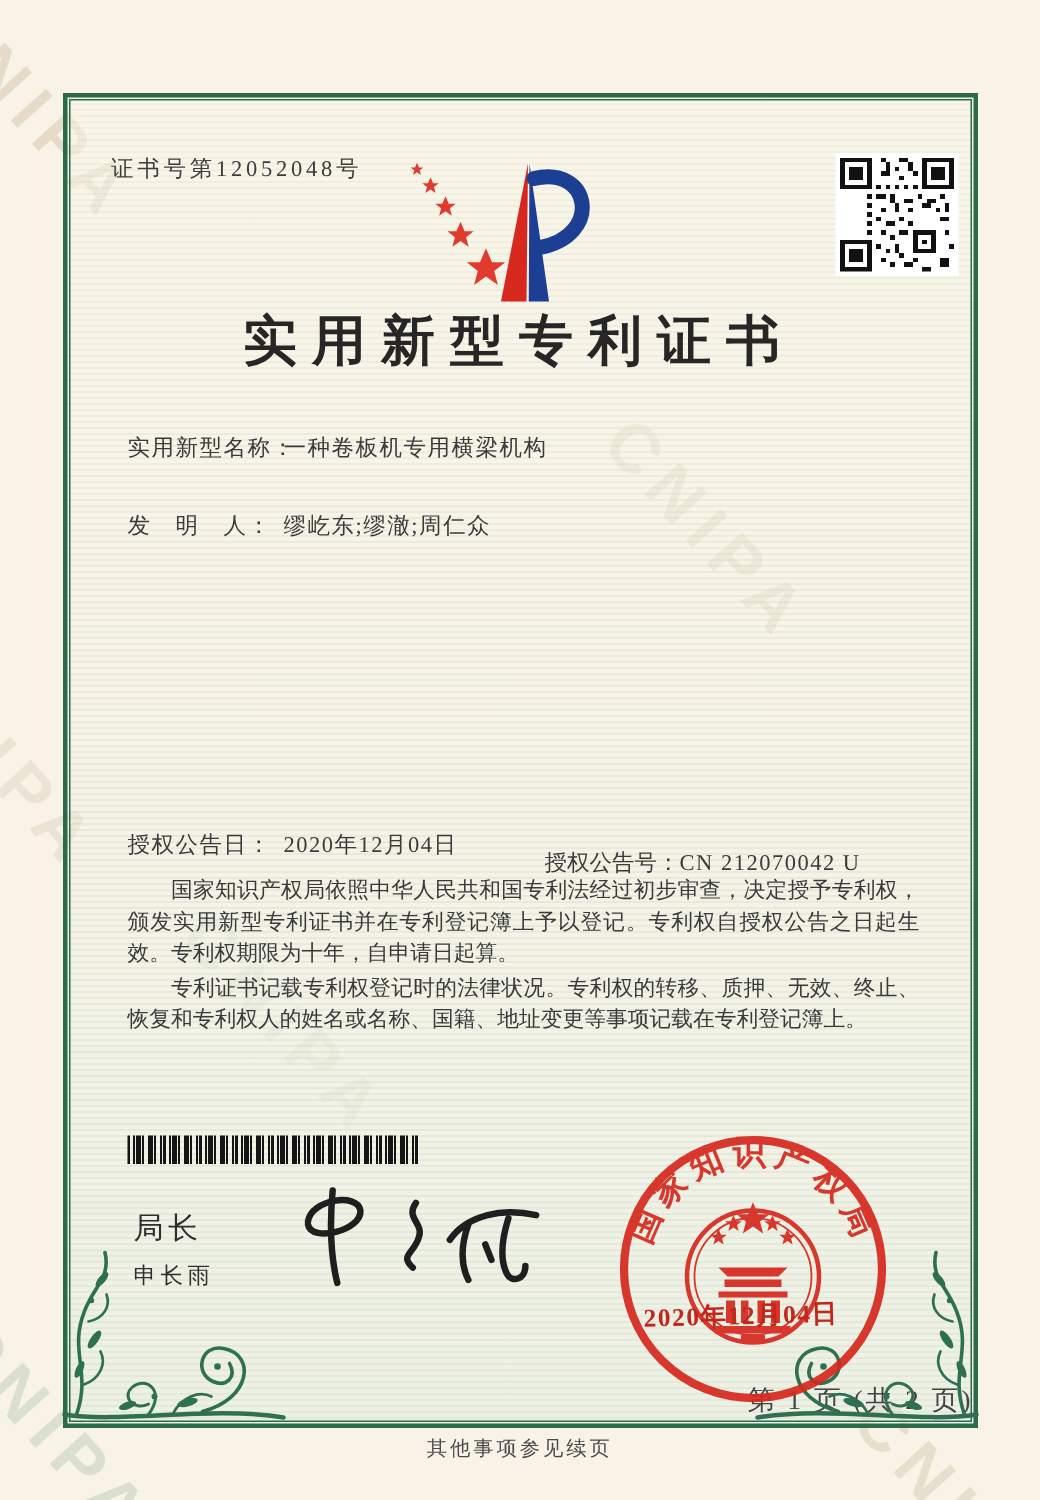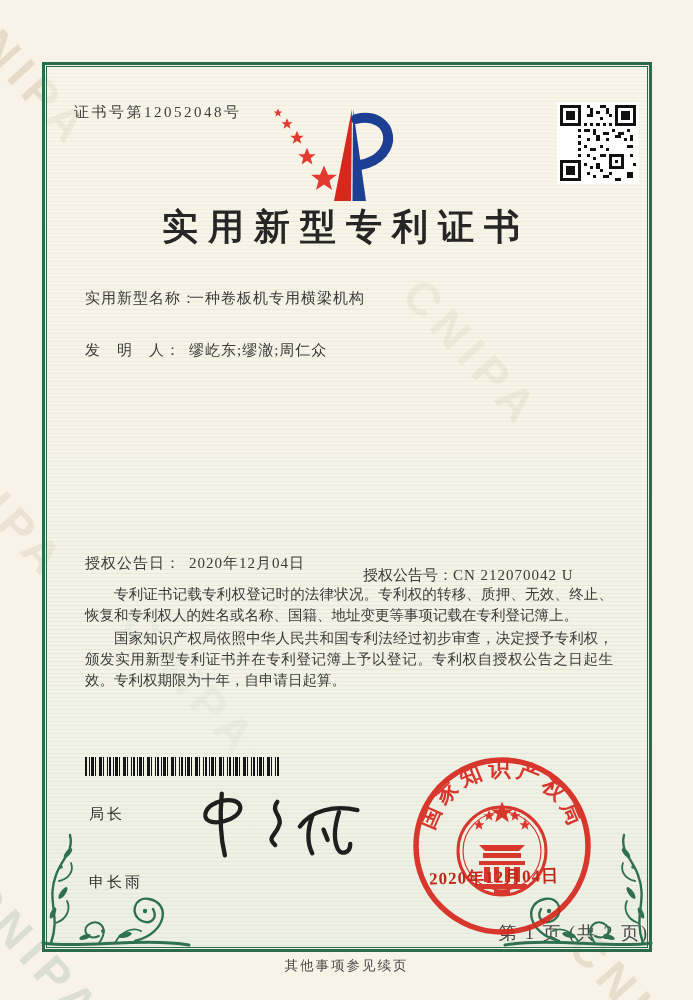--- a/index.html
+++ b/index.html
@@ -66,22 +66,22 @@
     background:repeating-linear-gradient(90deg,
       #151515 0px,#151515 2px,transparent 2px,transparent 4px,
       #151515 4px,#151515 5px,transparent 5px,transparent 6px,
       #151515 6px,#151515 9px,transparent 9px,transparent 10px,
       #151515 10px,#151515 11px,transparent 11px,transparent 14px,
       #151515 14px,#151515 17px,transparent 17px,transparent 18px,
       #151515 18px,#151515 19px,transparent 19px,transparent 22px,
       #151515 22px,#151515 23px,transparent 23px,transparent 24px);
   }
   
-  .sig-title{position:absolute;left:44px;top:740px;font-size:15px;letter-spacing:3px;color:#2e2e2e;}
-  .sig-name{position:absolute;left:44px;top:776px;font-size:15px;letter-spacing:3px;color:#2e2e2e;margin-top:32px;}
+  .sig-title{position:absolute;left:44px;top:740px;font-size:20px;letter-spacing:3px;color:#2e2e2e;}
+  .sig-name{position:absolute;left:44px;top:776px;font-size:15px;letter-spacing:3px;color:#2e2e2e;}
   .sig-script{position:absolute;left:148px;top:716px;width:185px;height:88px;}
   
   .seal{position:absolute;left:362px;top:686px;width:190px;height:190px;z-index:3;}
   .seal svg{opacity:0.92;}
   .seal-date{
     position:absolute;left:384px;top:800px;width:190px;z-index:4;
     font-size:17px;color:#c3261a;letter-spacing:1px;white-space:nowrap;
     transform:rotate(-1.5deg);font-weight:600;
   }
   
@@ -205,22 +205,22 @@
       <span class="flabel">发　明　人：</span><span class="fvalue">缪屹东;缪澈;周仁众</span>
     </div>
     <div class="field-row fr7">
       <span class="flabel">授权公告日：</span><span class="fvalue">2020年12月04日</span>
       <span class="grant2">
         <span>授权公告号：</span><span class="fvalue">CN 212070042 U</span>
       </span>
     </div>
 
     <div class="body-text">
+      <p>国家知识产权局依照中华人民共和国专利法经过初步审查，决定授予专利权，颁发实用新型专利证书并在专利登记簿上予以登记。专利权自授权公告之日起生效。专利权期限为十年，自申请日起算。</p>
       <p>专利证书记载专利权登记时的法律状况。专利权的转移、质押、无效、终止、恢复和专利权人的姓名或名称、国籍、地址变更等事项记载在专利登记簿上。</p>
-      <p>国家知识产权局依照中华人民共和国专利法经过初步审查，决定授予专利权，颁发实用新型专利证书并在专利登记簿上予以登记。专利权自授权公告之日起生效。专利权期限为十年，自申请日起算。</p>
     </div>
 
     <div class="barcode"></div>
 
     <div class="sig-title">局长</div>
     <div class="sig-name">申长雨</div>
     <div class="sig-script">
       <svg width="185" height="88" viewBox="0 0 180 85" xmlns="http://www.w3.org/2000/svg">
         <g stroke="#1f1f1f" stroke-width="4.2" fill="none" stroke-linecap="round" stroke-linejoin="round">
           <path d="M12,32 C14,18 44,13 46,25 C47,38 14,46 12,34"></path>

